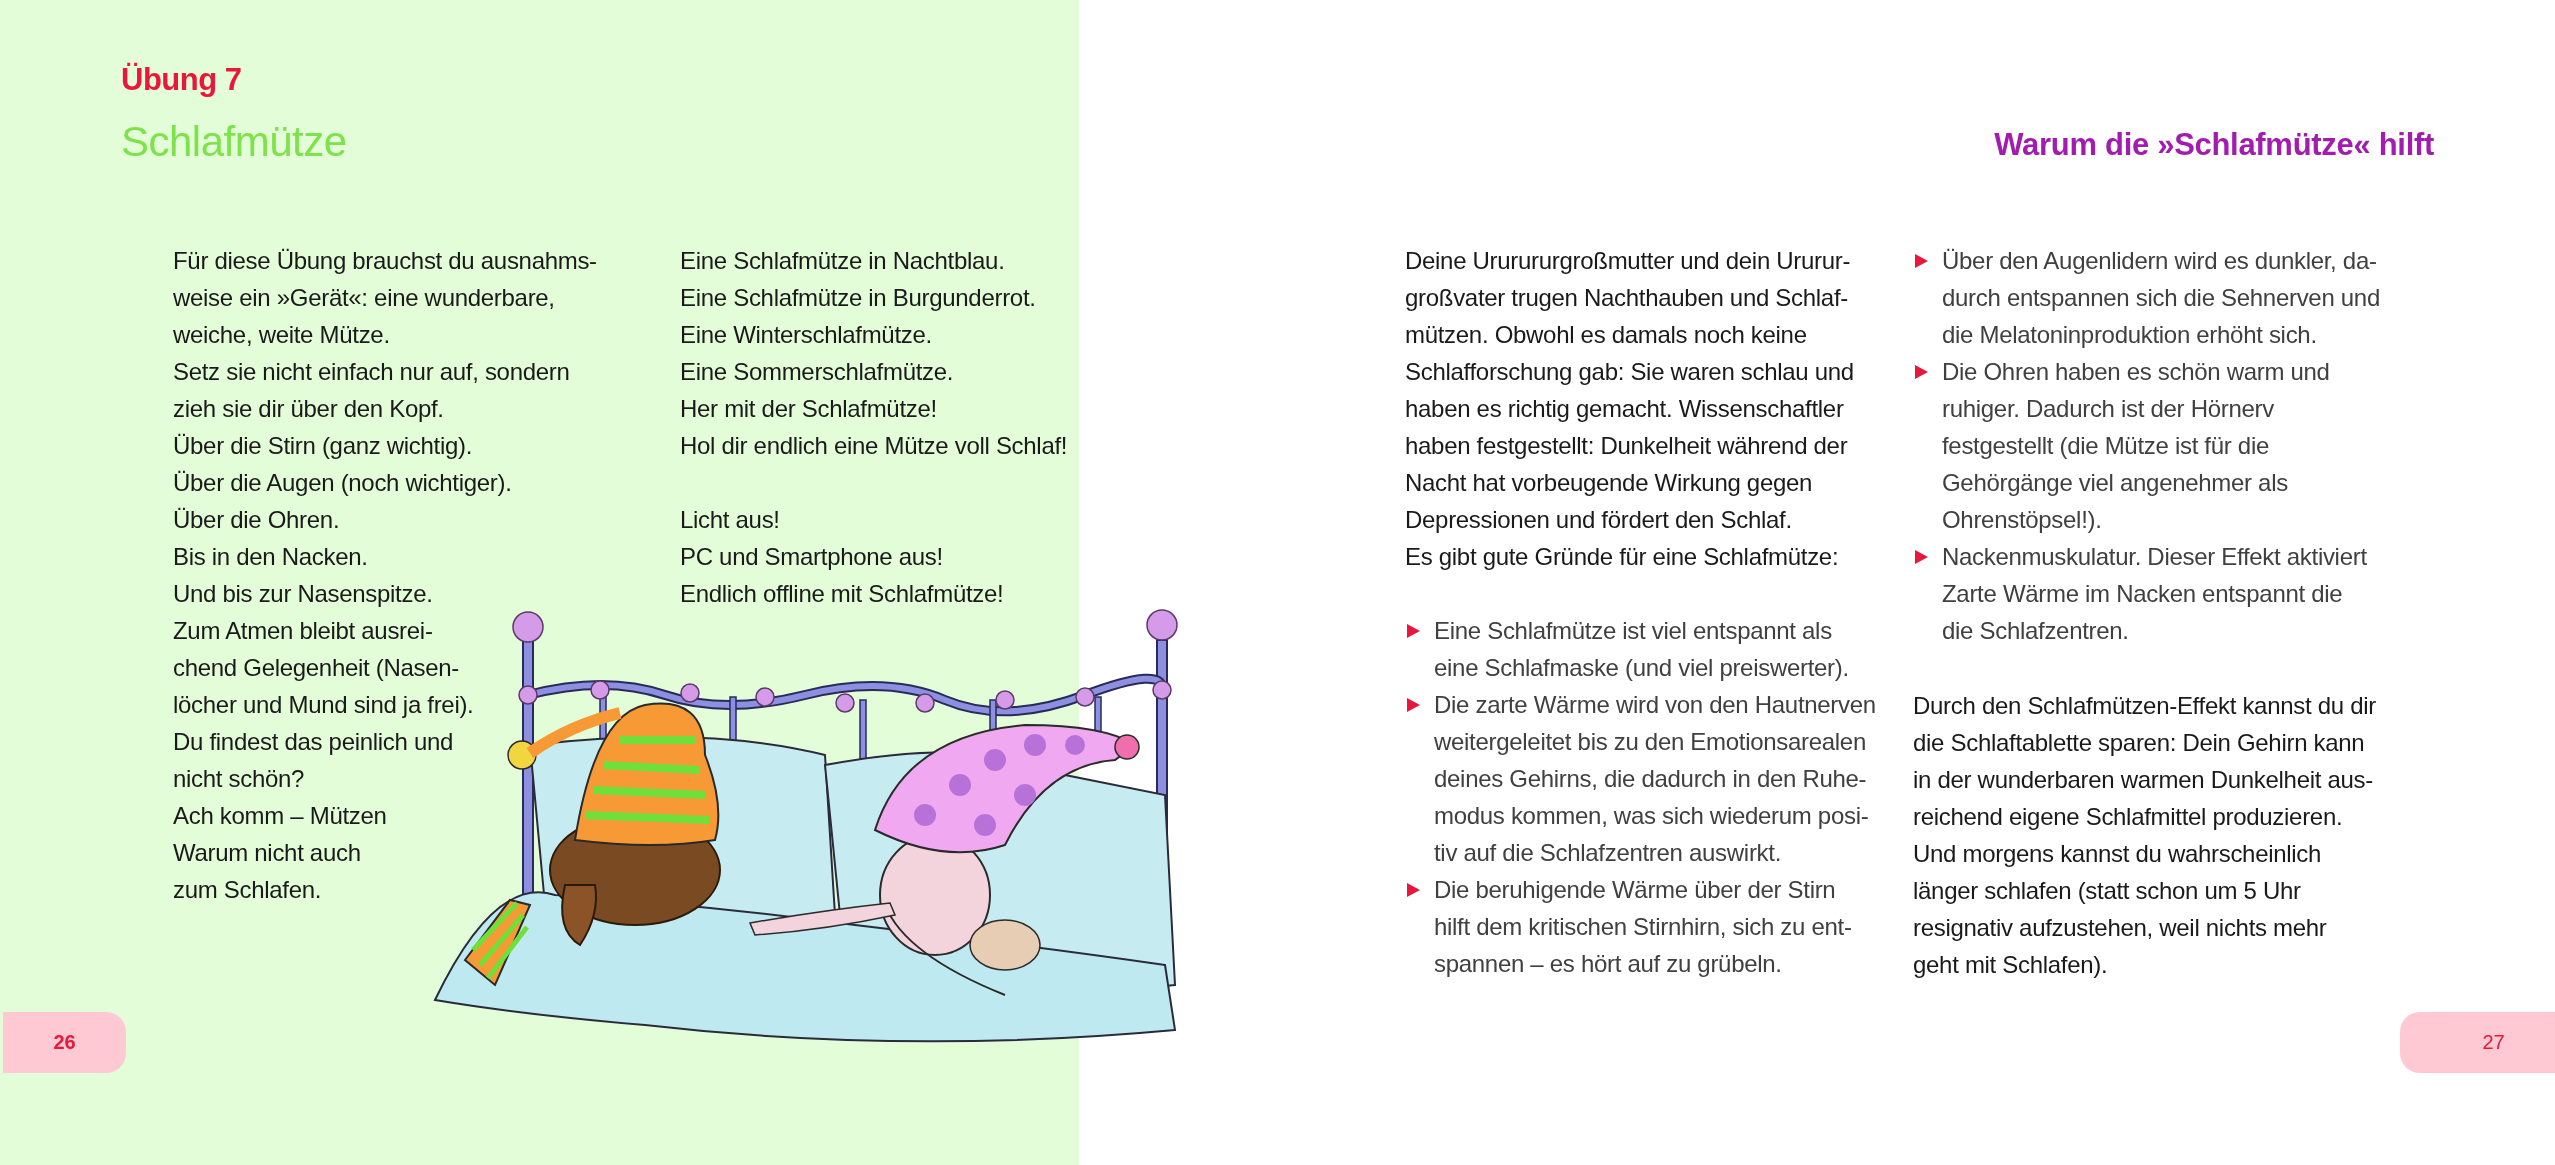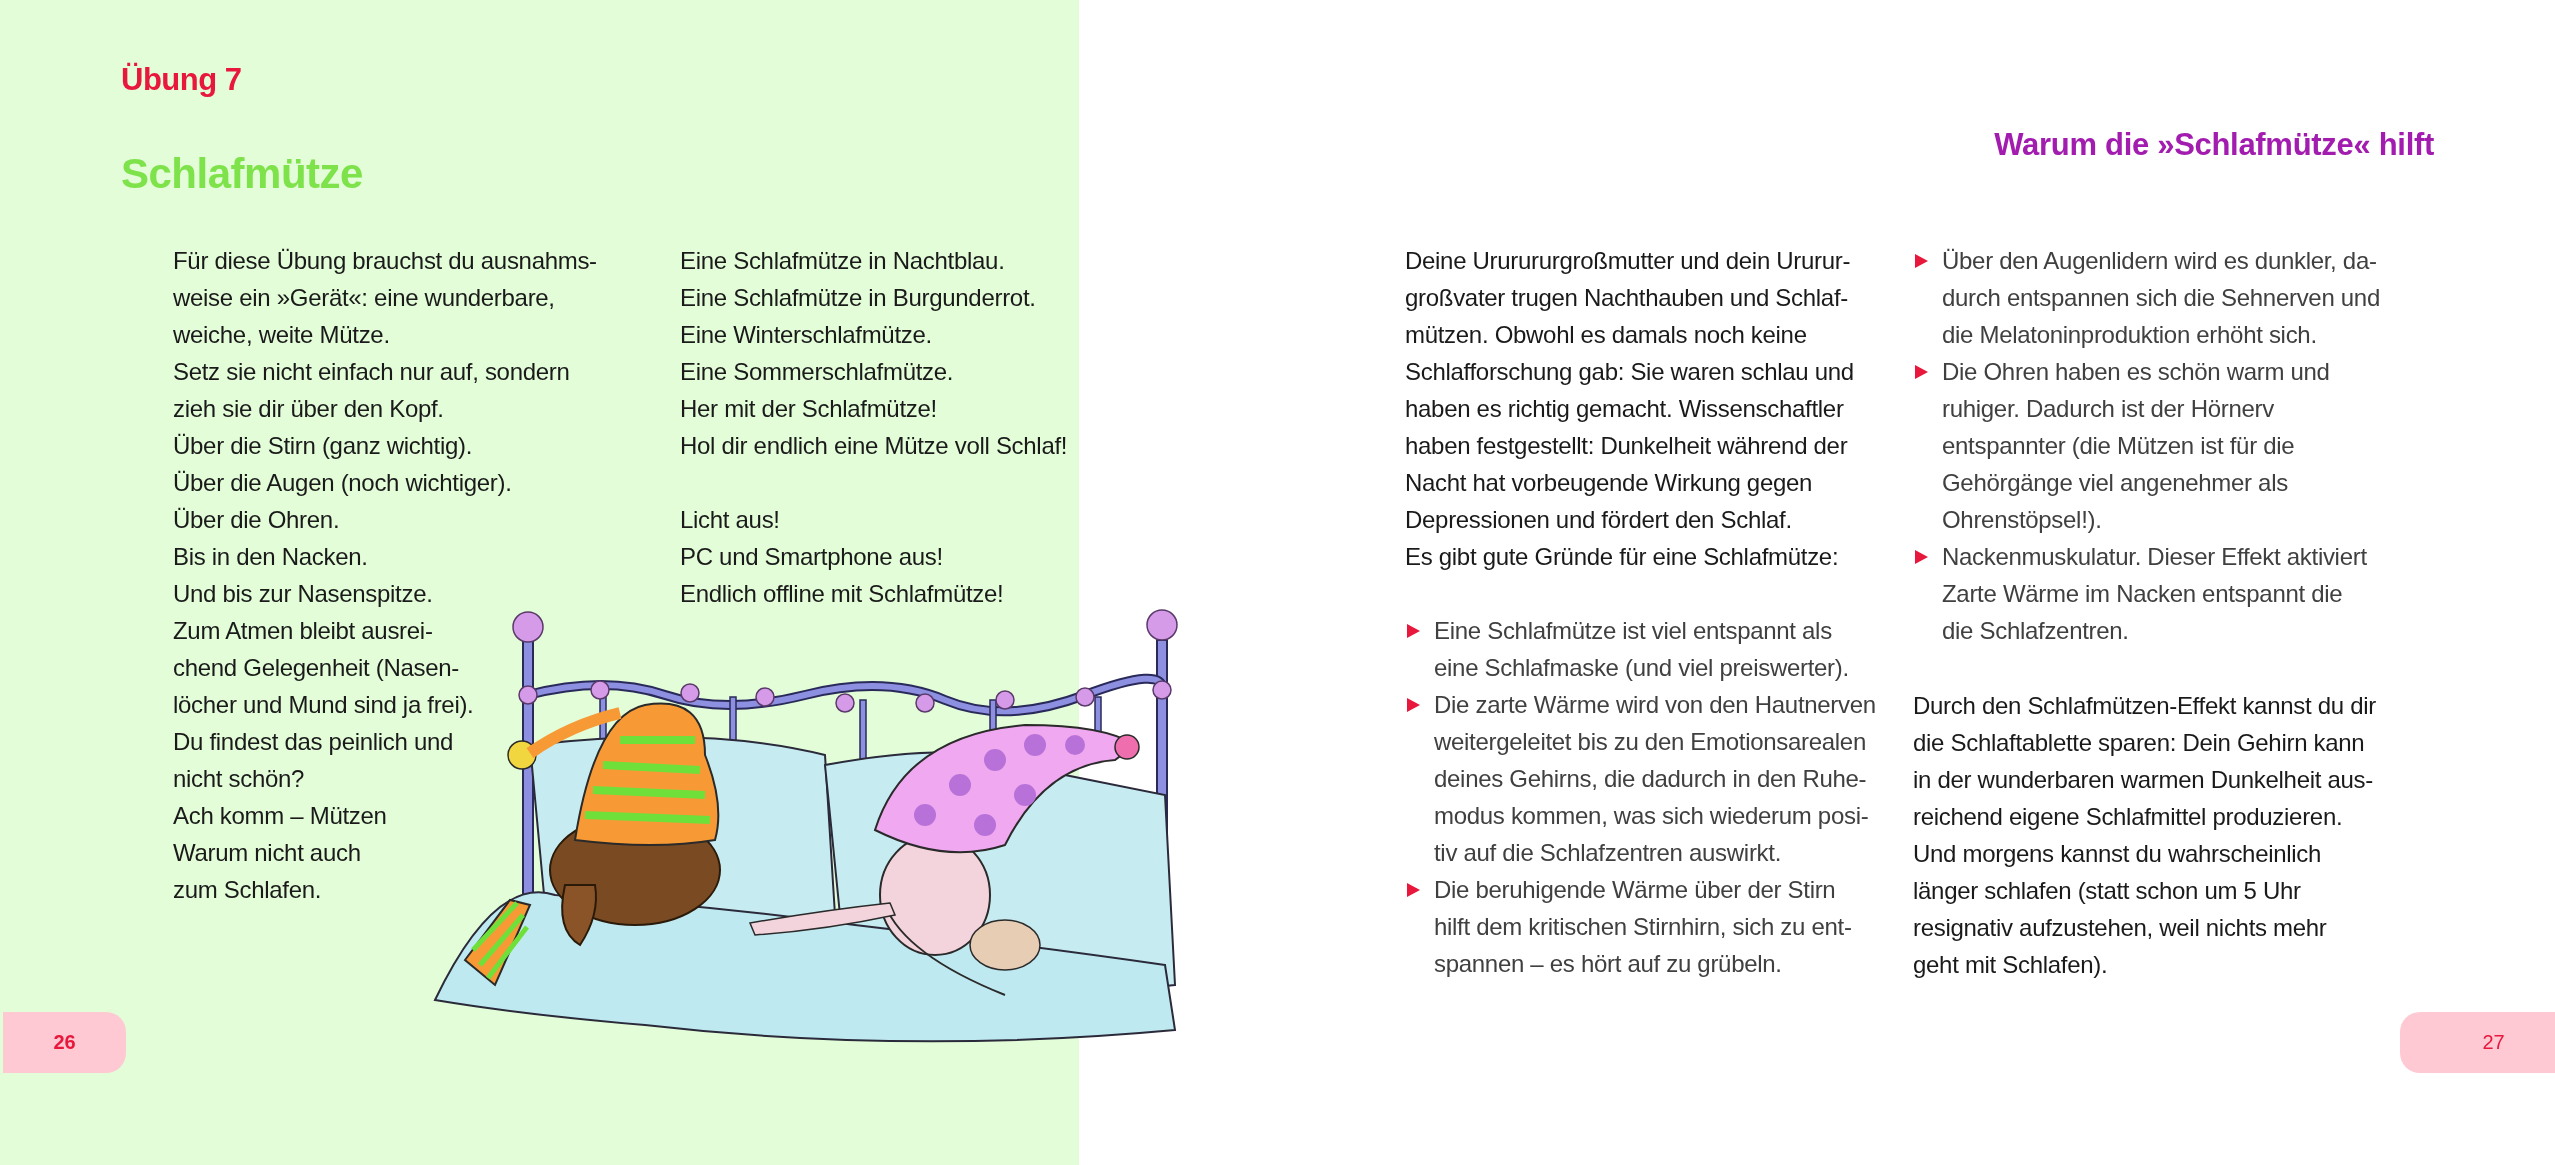--- a/index.html
+++ b/index.html
@@ -11,21 +11,21 @@
   .page { position: absolute; top: 0; height: 1165px; }
   .page-left { left: 0; width: 1079px; background: #e3fdd8; }
   .page-right { left: 1278px; width: 1277px; background: #ffffff; }
 
   .exercise-label {
     position: absolute; left: 121px; top: 62px;
     font-size: 31px; font-weight: bold; color: #e8173c; letter-spacing: -0.5px;
   }
   .exercise-title {
     position: absolute; left: 121px; top: 118px;
-    font-size: 42px; font-weight: bold; color: #7ee24a; letter-spacing: -0.5px; margin-top: 32px;
+    font-size: 42px; font-weight: normal; color: #7ee24a; letter-spacing: -0.5px;
   }
   .right-heading {
     position: absolute; right: 121px; top: 127px;
     font-size: 31px; font-weight: bold; color: #a21caf; letter-spacing: -0.3px;
   }
 
   .textcol { position: absolute; font-size: 24px; line-height: 37px; letter-spacing: -0.3px; }
   .textcol .line { display: block; white-space: nowrap; }
   .textcol .gap { display: block; height: 37px; }
 
@@ -209,21 +209,21 @@
   <div class="item">
     <span class="arrow"></span>
     <span class="line">Über den Augenlidern wird es dunkler, da-</span>
     <span class="line">durch entspannen sich die Sehnerven und</span>
     <span class="line">die Melatoninproduktion erhöht sich.</span>
   </div>
   <div class="item">
     <span class="arrow"></span>
     <span class="line">Die Ohren haben es schön warm und</span>
     <span class="line">ruhiger. Dadurch ist der Hörnerv</span>
-    <span class="line">entspannter (die Mützen ist für die</span>
+    <span class="line">festgestellt (die Mütze ist für die</span>
     <span class="line">Gehörgänge viel angenehmer als</span>
     <span class="line">Ohrenstöpsel!).</span>
   </div>
   <div class="item">
     <span class="arrow"></span>
     <span class="line">Nackenmuskulatur. Dieser Effekt aktiviert</span>
     <span class="line">Zarte Wärme im Nacken entspannt die</span>
     <span class="line">die Schlafzentren.</span>
   </div>
 </div>

